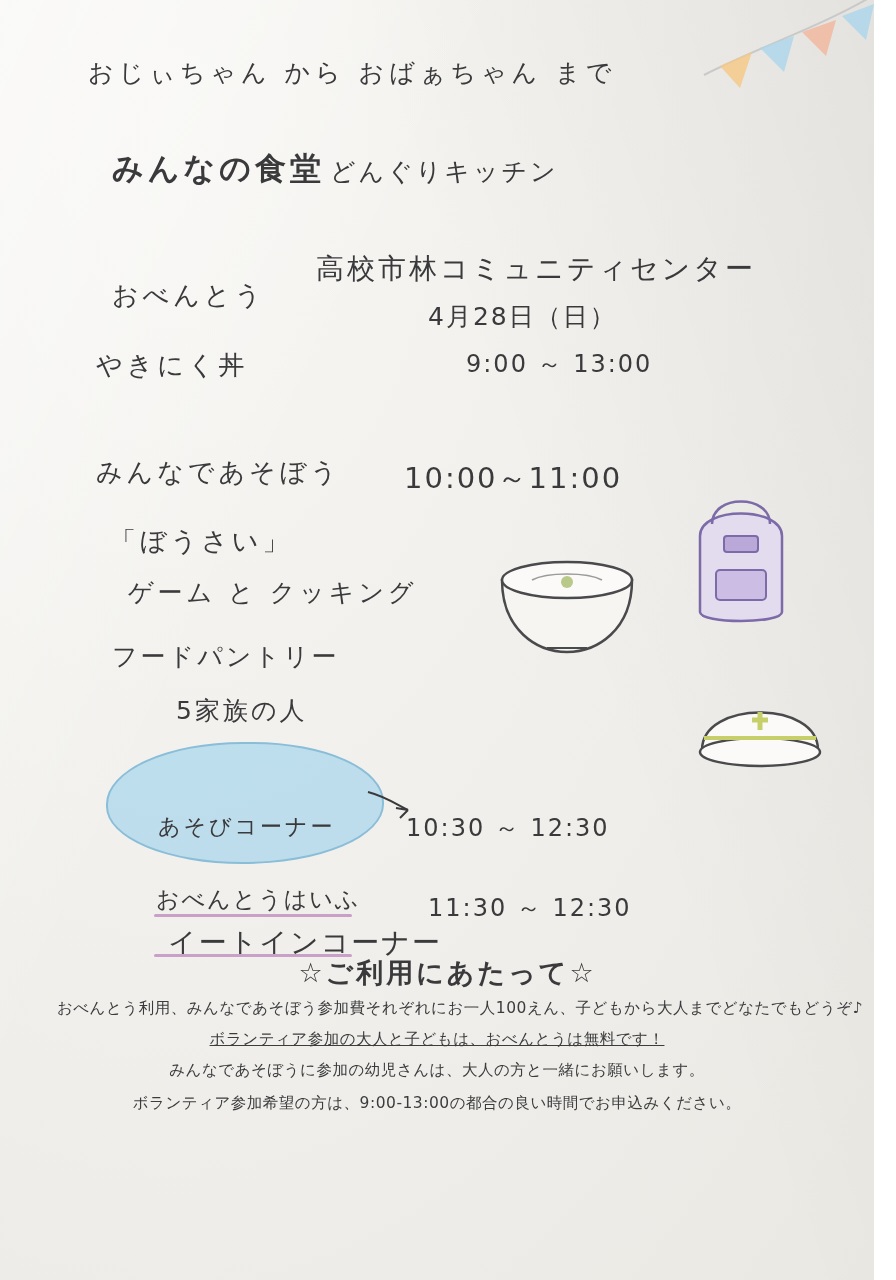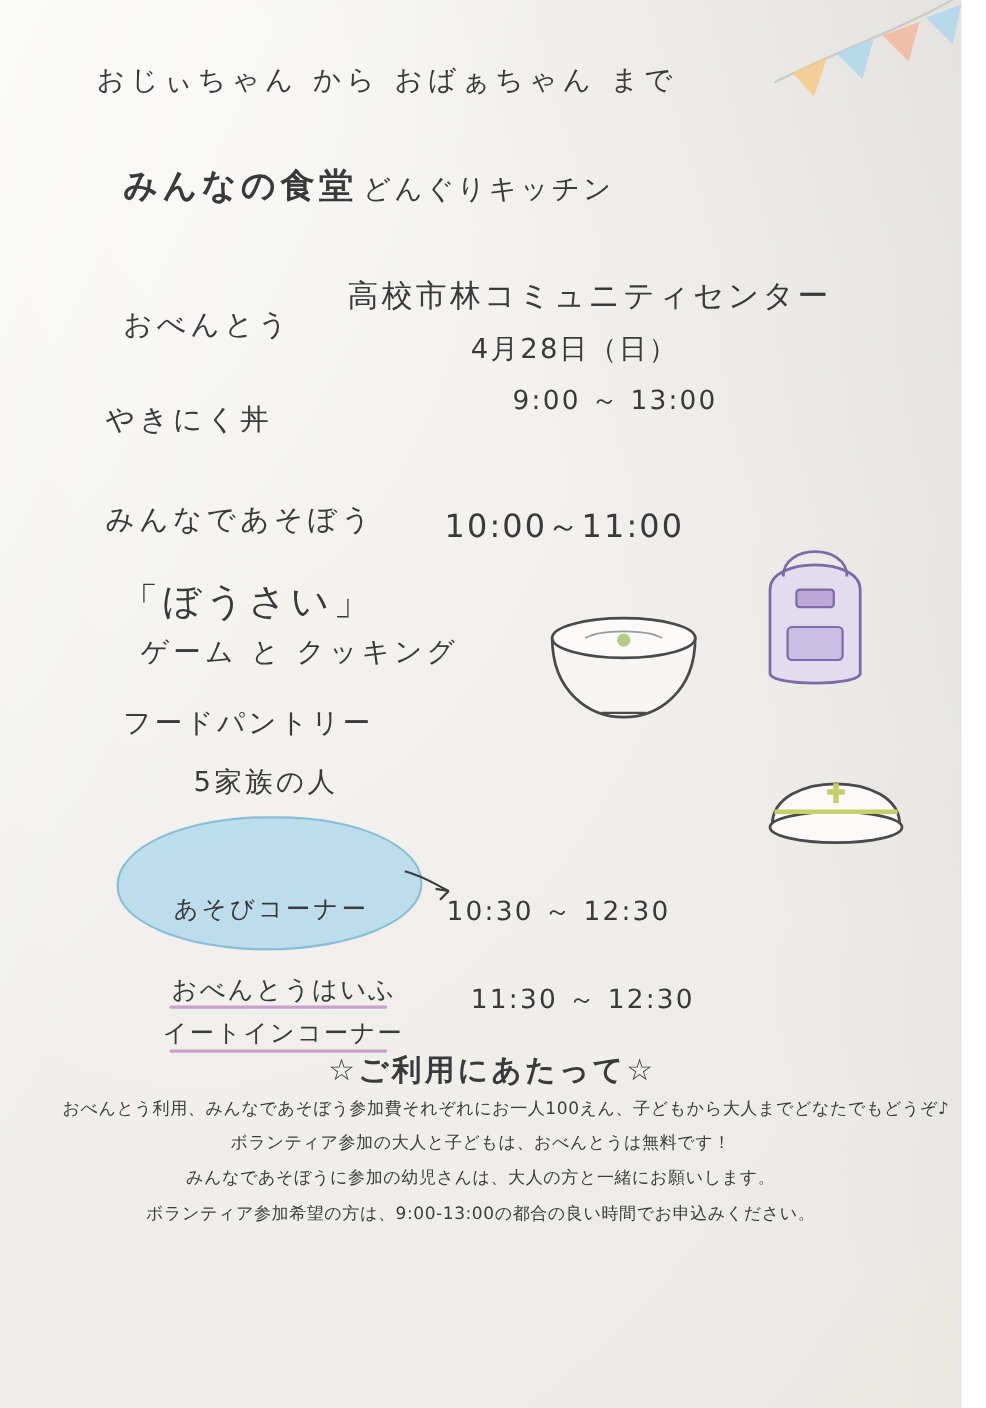--- a/index.html
+++ b/index.html
@@ -35,35 +35,35 @@
     white-space: pre;
     letter-spacing: 2px;
   }
   
   .bunting { position: absolute; top: 0; right: 0; width: 300px; height: 130px; }
   
   #line-1 { left: 88px; top: 56px; font-size: 25px; letter-spacing: 5px; }
   #line-2a { left: 112px; top: 148px; font-size: 31px; letter-spacing: 4px; font-weight: 600; text-align: center;}
   #line-2b { left: 330px; top: 155px; font-size: 25px; letter-spacing: 3px; }
   #bento { left: 112px; top: 278px; font-size: 26px; letter-spacing: 4px; }
-  #yakiniku { left: 96px; top: 364px; font-size: 26px; letter-spacing: 4px; }
+  #yakiniku { left: 96px; top: 348px; font-size: 26px; letter-spacing: 4px; }
   #venue { left: 316px; top: 250px; font-size: 28px; letter-spacing: 3px; }
   #date { left: 428px; top: 300px; font-size: 25px; letter-spacing: 2px; }
   #time { left: 466px; top: 348px; font-size: 24px; letter-spacing: 2px; }
   #asobou { left: 96px; top: 455px; font-size: 26px; letter-spacing: 4px; }
   #asobou-time { left: 404px; top: 459px; font-size: 29px; letter-spacing: 2px; }
-  #bousai { left: 110px; top: 524px; font-size: 34px; letter-spacing: 4px; }
+  #bousai { left: 110px; top: 524px; font-size: 26px; letter-spacing: 4px; }
   #game { left: 128px; top: 576px; font-size: 25px; letter-spacing: 4px; }
   #pantry { left: 112px; top: 640px; font-size: 25px; letter-spacing: 3px; }
   #pantry-sub { left: 176px; top: 694px; font-size: 25px; letter-spacing: 3px; }
   #soudan { left: 134px; top: 772px; font-size: 22px; letter-spacing: 3px; }
   #asobi-corner { left: 158px; top: 812px; font-size: 22px; letter-spacing: 3px; }
   #corner-time { left: 406px; top: 812px; font-size: 24px; letter-spacing: 2px; }
   #haifu { left: 156px; top: 884px; font-size: 23px; letter-spacing: 2px; }
-  #eatin { left: 148px; top: 924px; font-size: 22px; letter-spacing: 2px; }
+  #eatin { left: 168px; top: 924px; font-size: 28px; letter-spacing: 2px; }
   #haifu-time { left: 428px; top: 892px; font-size: 24px; letter-spacing: 2px; }
 
   
   .blob {
     position: absolute;
     left: 106px; top: 742px;
     width: 274px; height: 118px;
     background: #b8dced;
     border: 2px solid #7fb9d6;
     border-radius: 50% 48% 52% 50% / 52% 50% 50% 48%;
@@ -93,21 +93,21 @@
   
   .note {
     position: absolute;
     left: 0; right: 0;
     text-align: center;
     font-size: 15.5px;
     color: #3c3c3e;
     letter-spacing: 0.5px;
   }
   #note-0 { top: 998px; padding-left: 46px; }
-  #note-1 { top: 1029px; }
+  #note-1 { top: 1029px; text-decoration: underline; }
   #note-2 { top: 1060px; }
   #note-3 { top: 1093px; }
 
   
   .footer { position: absolute; left: 0; top: 1135px; width: 896px; height: 145px; }
 </style>
 </head>
 <body>
 
 <div class="poster">

